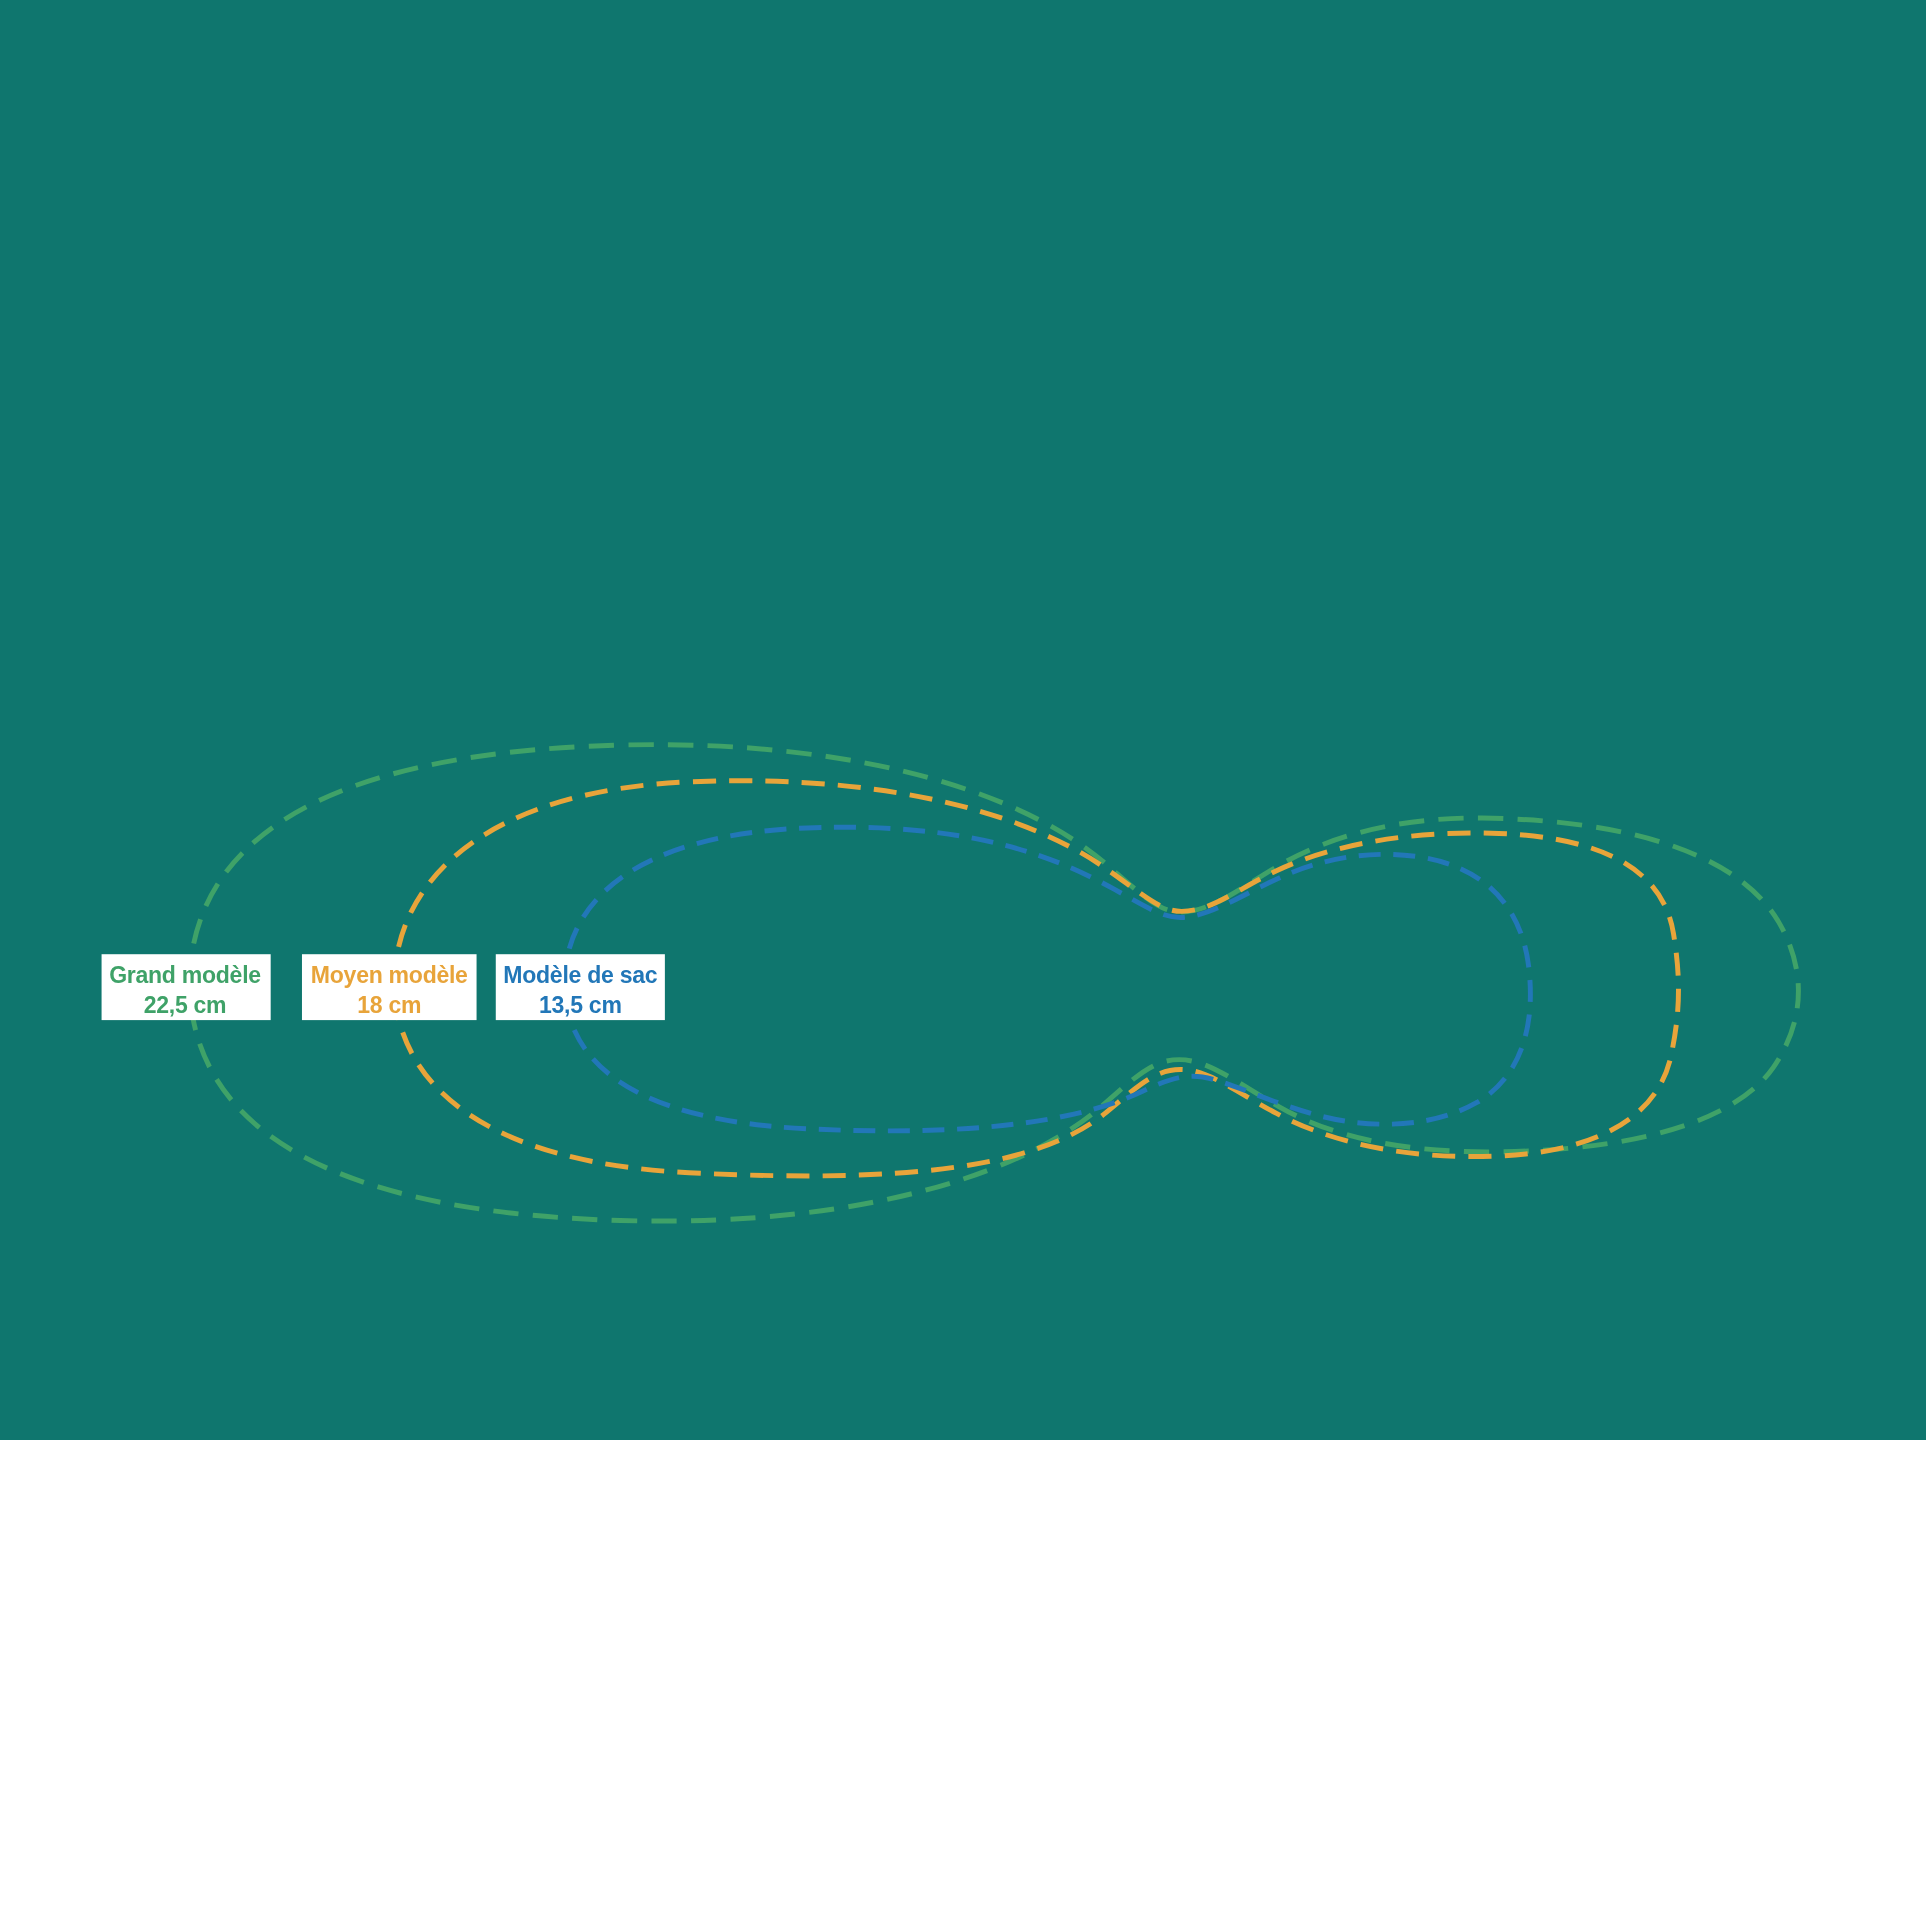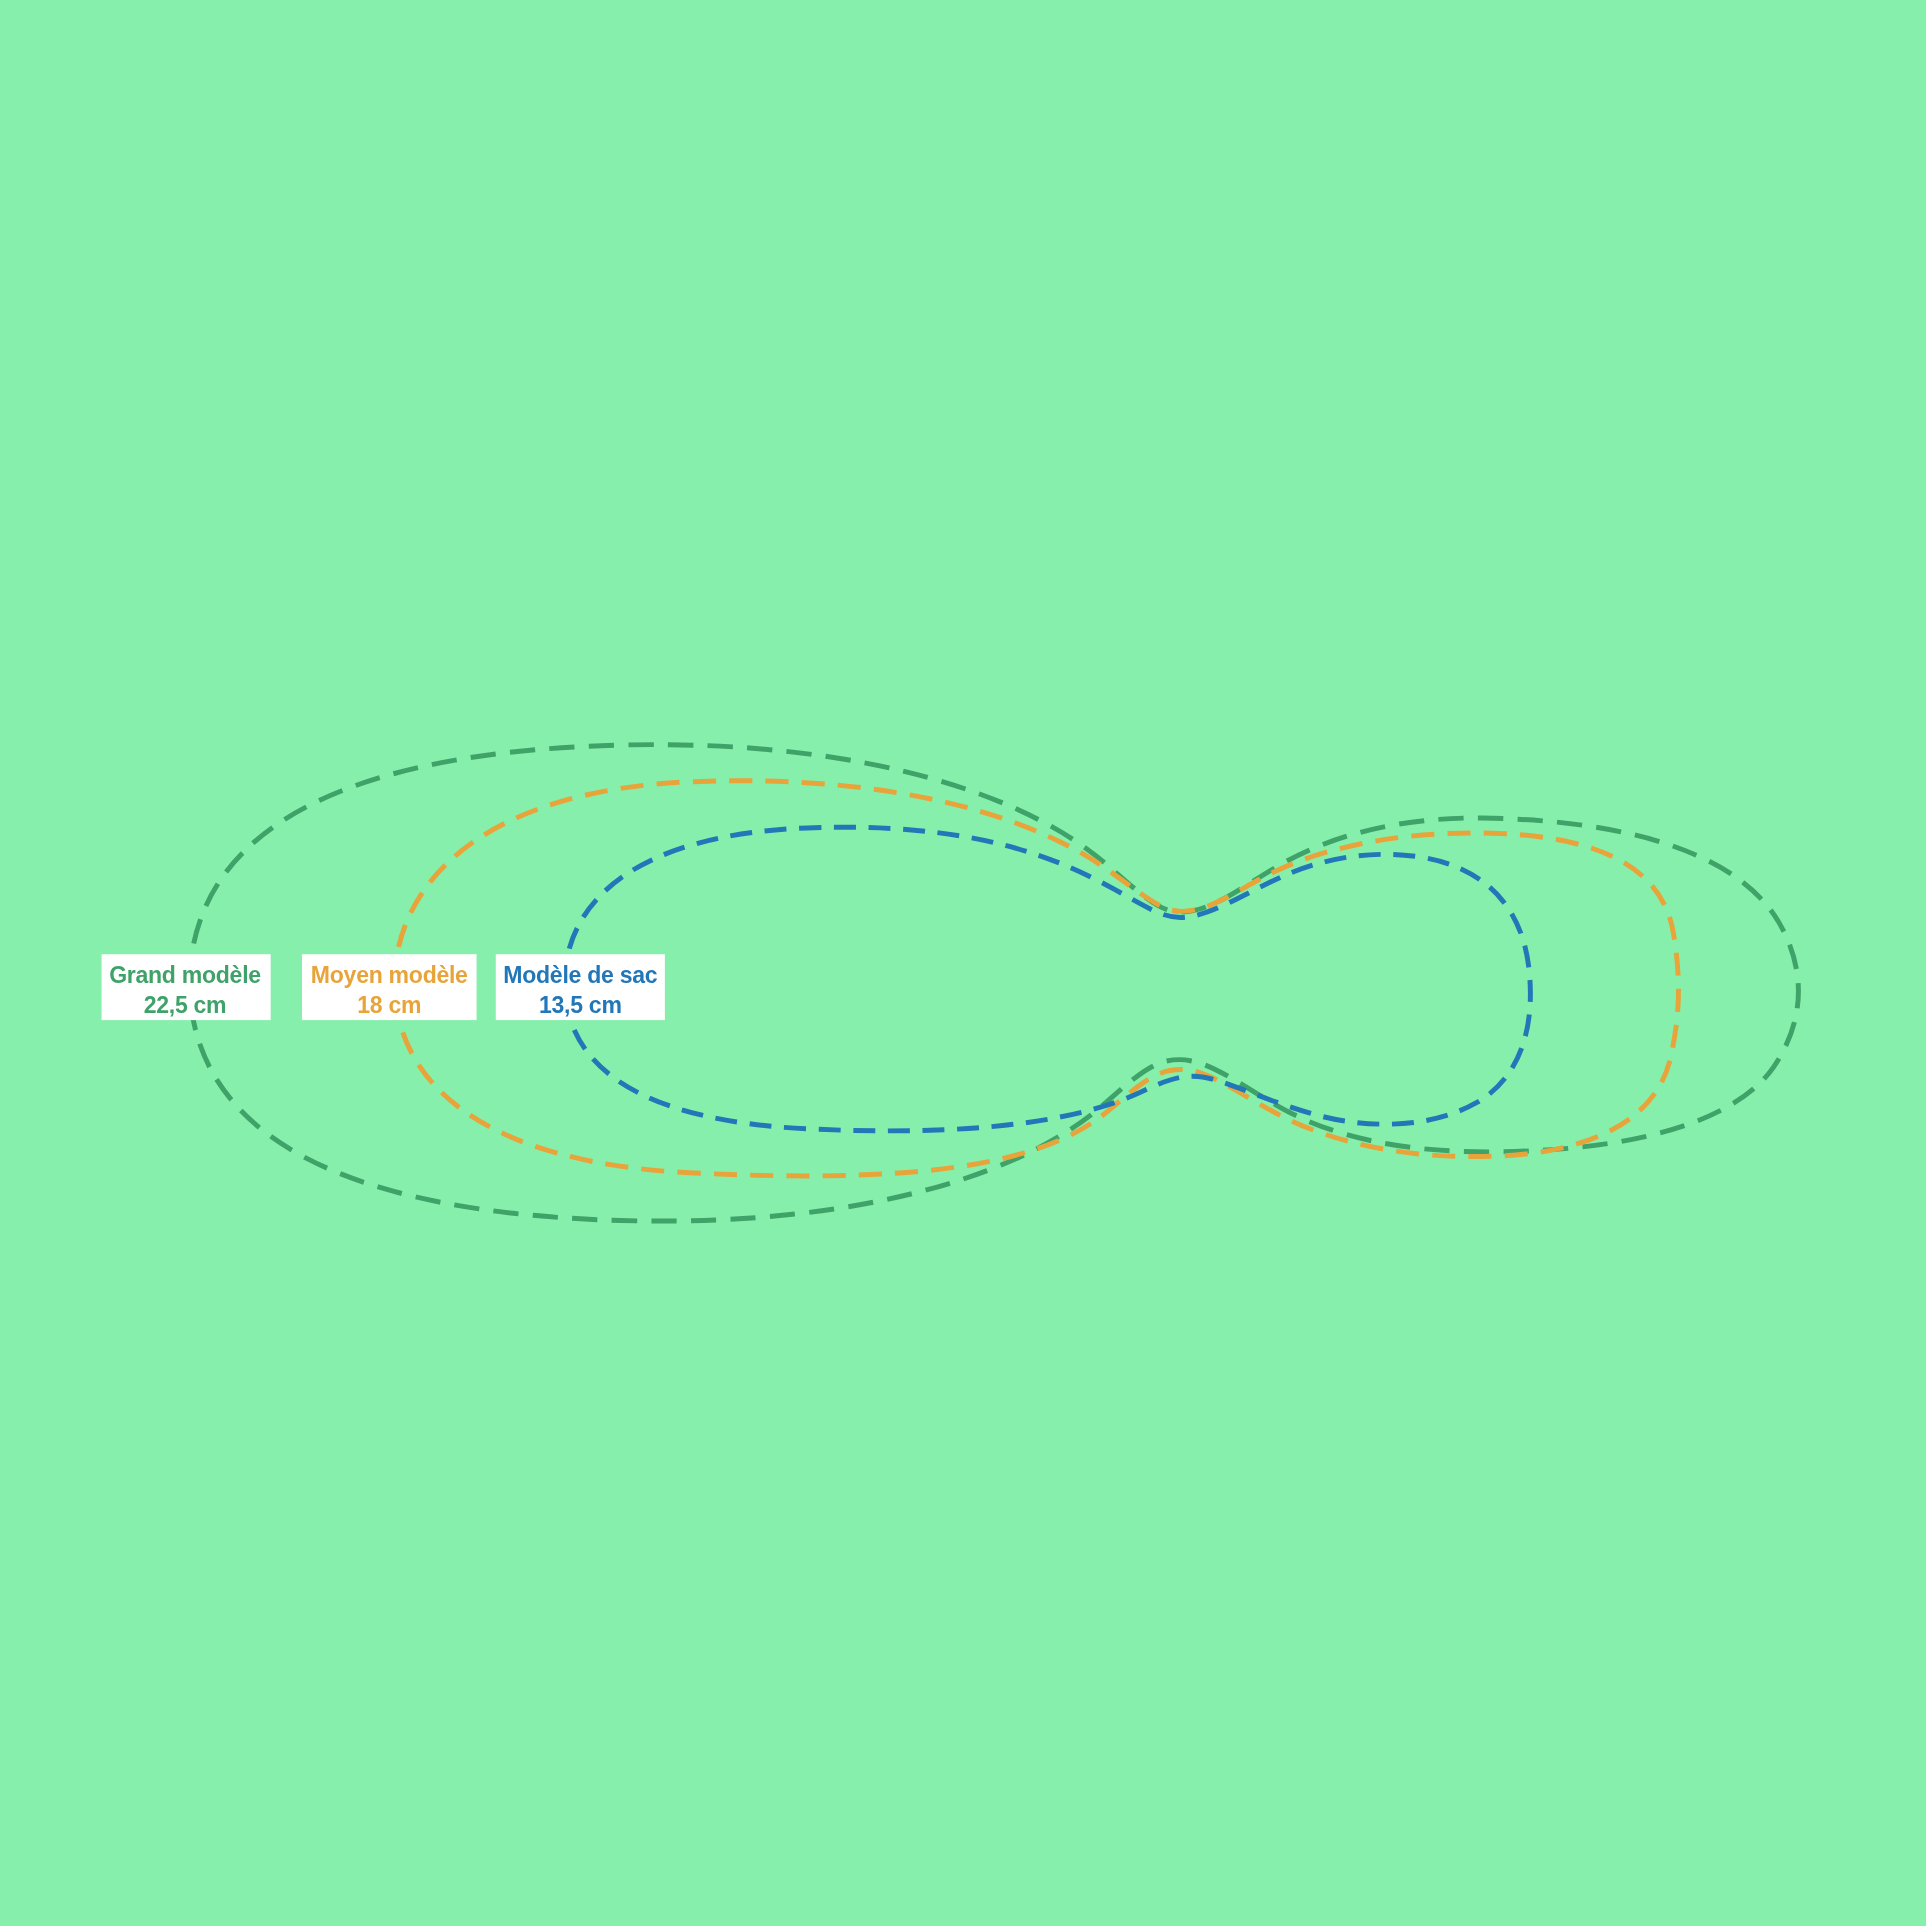--- a/index.html
+++ b/index.html
@@ -10,22 +10,22 @@
   }
   body {
     width: 1926px;
     height: 1926px;
     font-family: "Liberation Sans", sans-serif;
     overflow: hidden;
   }
   #diagram-root {
     position: relative;
     width: 1926px;
-    height: 1926px;
-    background: #86efac;
+    height: 1440px;
+    background: #0f766e;
   }
   #size-comparison-svg {
     position: absolute;
     top: 0;
     left: 0;
     width: 1926px;
     height: 1926px;
     display: block;
   }
   .outline-path {

